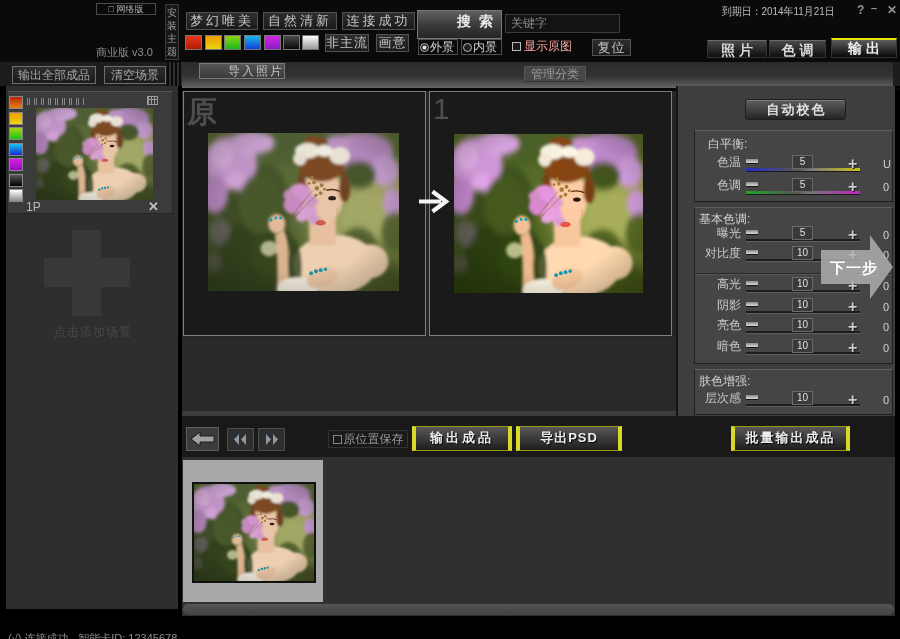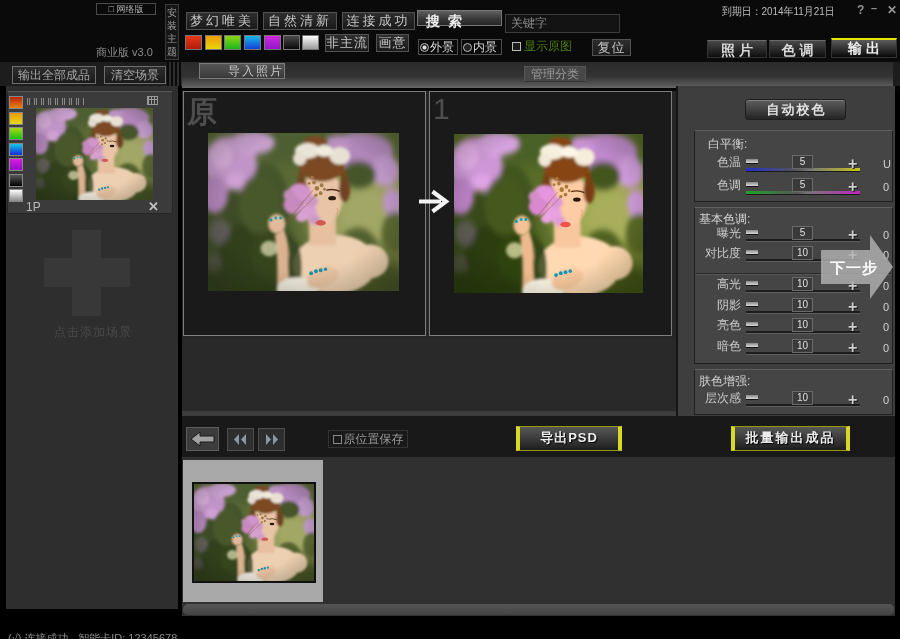--- a/index.html
+++ b/index.html
@@ -19,37 +19,37 @@
 <div id="win">
 
 <div class="abs" style="left:0;top:0;width:900px;height:62px;background:#0a0a0a"></div>
 <div class="abs" style="left:96px;top:3px;width:60px;height:12px;border:1px solid #4a4a4a;color:#b0b0b0;font-size:9px;line-height:10px;text-align:center">□ 网络版</div>
 <div class="abs" style="left:96px;top:45px;color:#8d8d8d;font-size:11px">商业版 v3.0</div>
 <div class="abs" style="left:165px;top:4px;width:14px;height:56px;border:1px solid #3a3a3a;background:#161616;color:#9a9a9a;font-size:10px;text-align:center;line-height:13px;padding-top:1px">安<br>装<br>主<br>题</div>
 
 <div class="btn1" style="left:186px;top:12px;width:72px;height:18px;line-height:16px">梦幻唯美</div>
 <div class="btn1" style="left:263px;top:12px;width:74px;height:18px;line-height:16px">自然清新</div>
 <div class="btn1" style="left:342px;top:12px;width:73px;height:18px;line-height:16px">连接成功</div>
-<div class="abs" style="left:417px;top:10px;width:85px;height:16px;background:linear-gradient(#606060,#393939 55%,#262626);border:1px solid #777;color:#ececec;font-size:14px;font-weight:bold;text-align:left;line-height:21px;letter-spacing:8px;text-indent:8px">搜索</div>
+<div class="abs" style="left:417px;top:10px;width:85px;height:29px;background:linear-gradient(#606060,#393939 55%,#262626);border:1px solid #777;color:#ececec;font-size:14px;font-weight:bold;text-align:right;line-height:21px;letter-spacing:8px;text-indent:8px">搜索</div>
 <div class="abs" style="left:505px;top:14px;width:115px;height:19px;background:#131313;border:1px solid #3c3c3c;color:#8a8a8a;font-size:12px;line-height:17px;padding-left:5px">关键字</div>
 
 <div class="abs" style="left:185px;top:35px;width:17px;height:15px;border:1px solid #777;background:linear-gradient(#e83818,#b01c08)"></div>
 <div class="abs" style="left:205px;top:35px;width:17px;height:15px;border:1px solid #777;background:linear-gradient(#f09c00,#e8d410)"></div>
 <div class="abs" style="left:224px;top:35px;width:17px;height:15px;border:1px solid #777;background:linear-gradient(#8cd410,#1cb81c)"></div>
 <div class="abs" style="left:244px;top:35px;width:17px;height:15px;border:1px solid #777;background:linear-gradient(#18b8e8,#1440d8)"></div>
 <div class="abs" style="left:264px;top:35px;width:17px;height:15px;border:1px solid #777;background:linear-gradient(#d028e0,#9018c8)"></div>
 <div class="abs" style="left:283px;top:35px;width:17px;height:15px;border:1px solid #777;background:linear-gradient(#4a4a4a,#0a0a0a)"></div>
 <div class="abs" style="left:302px;top:35px;width:17px;height:15px;border:1px solid #777;background:linear-gradient(#fdfdfd,#9a9a9a)"></div>
 
 <div class="btn1" style="left:325px;top:34px;width:44px;height:18px;line-height:16px;letter-spacing:1px;font-size:13px">非主流</div>
 <div class="btn1" style="left:376px;top:34px;width:33px;height:18px;line-height:16px;letter-spacing:1px;font-size:13px">画意</div>
 
 <div class="abs" style="left:418px;top:39px;width:40px;height:16px;border:1px solid #4e4e4e;color:#d6d6d6;font-size:12px;line-height:14px"><span style="display:inline-block;width:9px;height:9px;border:1px solid #bbb;border-radius:50%;margin:0 1px 0 1px;vertical-align:-1px;background:radial-gradient(circle,#e0e0e0 0 1.5px,#1a1a1a 2.5px)"></span>外景</div>
 <div class="abs" style="left:461px;top:39px;width:41px;height:16px;border:1px solid #4e4e4e;color:#d6d6d6;font-size:12px;line-height:14px"><span style="display:inline-block;width:9px;height:9px;border:1px solid #bbb;border-radius:50%;margin:0 1px 0 1px;vertical-align:-1px;background:#222"></span>内景</div>
-<div class="abs" style="left:511px;top:39px;width:62px;height:16px;color:#4d7c0f;font-size:12px;line-height:14px"><span style="display:inline-block;width:9px;height:9px;border:1px solid #bbb;margin:0 3px 0 1px;vertical-align:-1px;background:#1a1a1a"></span>显示原图</div>
+<div class="abs" style="left:511px;top:39px;width:62px;height:16px;color:#fca5a5;font-size:12px;line-height:14px"><span style="display:inline-block;width:9px;height:9px;border:1px solid #bbb;margin:0 3px 0 1px;vertical-align:-1px;background:#1a1a1a"></span>显示原图</div>
 <div class="btn1" style="left:592px;top:39px;width:39px;height:17px;line-height:15px;letter-spacing:1px;font-size:13px">复位</div>
 
 <div class="abs" style="left:722px;top:4px;color:#bdbdbd;font-size:11px;transform:scaleX(0.9);transform-origin:left top">到期日：2014年11月21日</div>
 <div class="abs" style="left:857px;top:3px;color:#949494;font-size:12px;font-weight:bold">?</div>
 <div class="abs" style="left:871px;top:2px;color:#949494;font-size:11px;font-weight:bold">–</div>
 <div class="abs" style="left:887px;top:3px;color:#949494;font-size:12px;font-weight:bold">✕</div>
 
 <div class="abs" style="left:707px;top:40px;width:60px;height:18px;background:linear-gradient(#484848,#0e0e0e);border:1px solid #333;border-top-color:#6a6a6a;color:#d8d8d8;font-size:14px;font-weight:bold;text-align:center;line-height:18px;letter-spacing:4px;text-indent:4px">照片</div>
 <div class="abs" style="left:769px;top:40px;width:57px;height:18px;background:linear-gradient(#484848,#0e0e0e);border:1px solid #333;border-top-color:#6a6a6a;color:#d8d8d8;font-size:14px;font-weight:bold;text-align:center;line-height:18px;letter-spacing:4px;text-indent:4px">色调</div>
 <div class="abs" style="left:831px;top:38px;width:66px;height:20px;background:linear-gradient(#5c5c5c,#080808);border:1px solid #333;border-top:2px solid #e6e600;color:#f0f0f0;font-size:14px;font-weight:bold;text-align:center;line-height:17px;letter-spacing:4px;text-indent:4px">输出</div>
@@ -186,20 +186,21 @@
 <div class="abs" style="left:186px;top:427px;width:33px;height:24px;background:#3c3c3c;border:1px solid #5e5e5e"><svg width="31" height="22" viewBox="0 0 31 22">
         <path d="M4 11 L13 4 L13 8 L27 8 L27 14 L13 14 L13 18 Z" fill="#a2a2a2" stroke="#1a1a1a"></path>
       </svg></div>
 <div class="abs" style="left:227px;top:428px;width:27px;height:23px;background:#2e2e2e;border:1px solid #4e4e4e"><svg width="25" height="21" viewBox="0 0 25 21">
         <path d="M11 5 L6 10.5 L11 16 Z M18 5 L13 10.5 L18 16 Z" fill="#8a97a5"></path>
       </svg></div>
 <div class="abs" style="left:258px;top:428px;width:27px;height:23px;background:#2e2e2e;border:1px solid #4e4e4e"><svg width="25" height="21" viewBox="0 0 25 21">
         <path d="M7 5 L12 10.5 L7 16 Z M14 5 L19 10.5 L14 16 Z" fill="#8a97a5"></path>
       </svg></div>
 <div class="abs" style="left:328px;top:430px;width:80px;height:18px;border:1px solid #333;color:#9a9a9a;font-size:12px;line-height:16px;text-align:center"><span style="display:inline-block;width:9px;height:9px;border:1px solid #888;margin-right:2px;vertical-align:-1px"></span>原位置保存</div>
+<div class="ybtn" style="left:412px;top:426px;width:100px;height:25px">输出成品</div>
 <div class="ybtn" style="left:516px;top:426px;width:106px;height:25px;letter-spacing:1px">导出PSD</div>
 <div class="ybtn" style="left:731px;top:426px;width:119px;height:25px;letter-spacing:2px">批量输出成品</div>
 
 <div class="abs" style="left:182px;top:457px;width:713px;height:146px;background:#303030"></div>
 <div class="abs" style="left:183px;top:460px;width:140px;height:142px;background:#a9a9a9"></div>
 <div class="abs" style="left:192px;top:482px;width:124px;height:101px;border:2px solid #111;background:#222"><svg width="120" height="97" viewBox="0 0 200 160" preserveAspectRatio="none">
         <use href="#ph"></use>
       </svg></div>
 <div class="abs" style="left:182px;top:603px;width:713px;height:13px;background:#303030"></div>
 <div class="abs" style="left:183px;top:604px;width:711px;height:11px;background:linear-gradient(#565656,#424242);border-radius:5px"></div>

